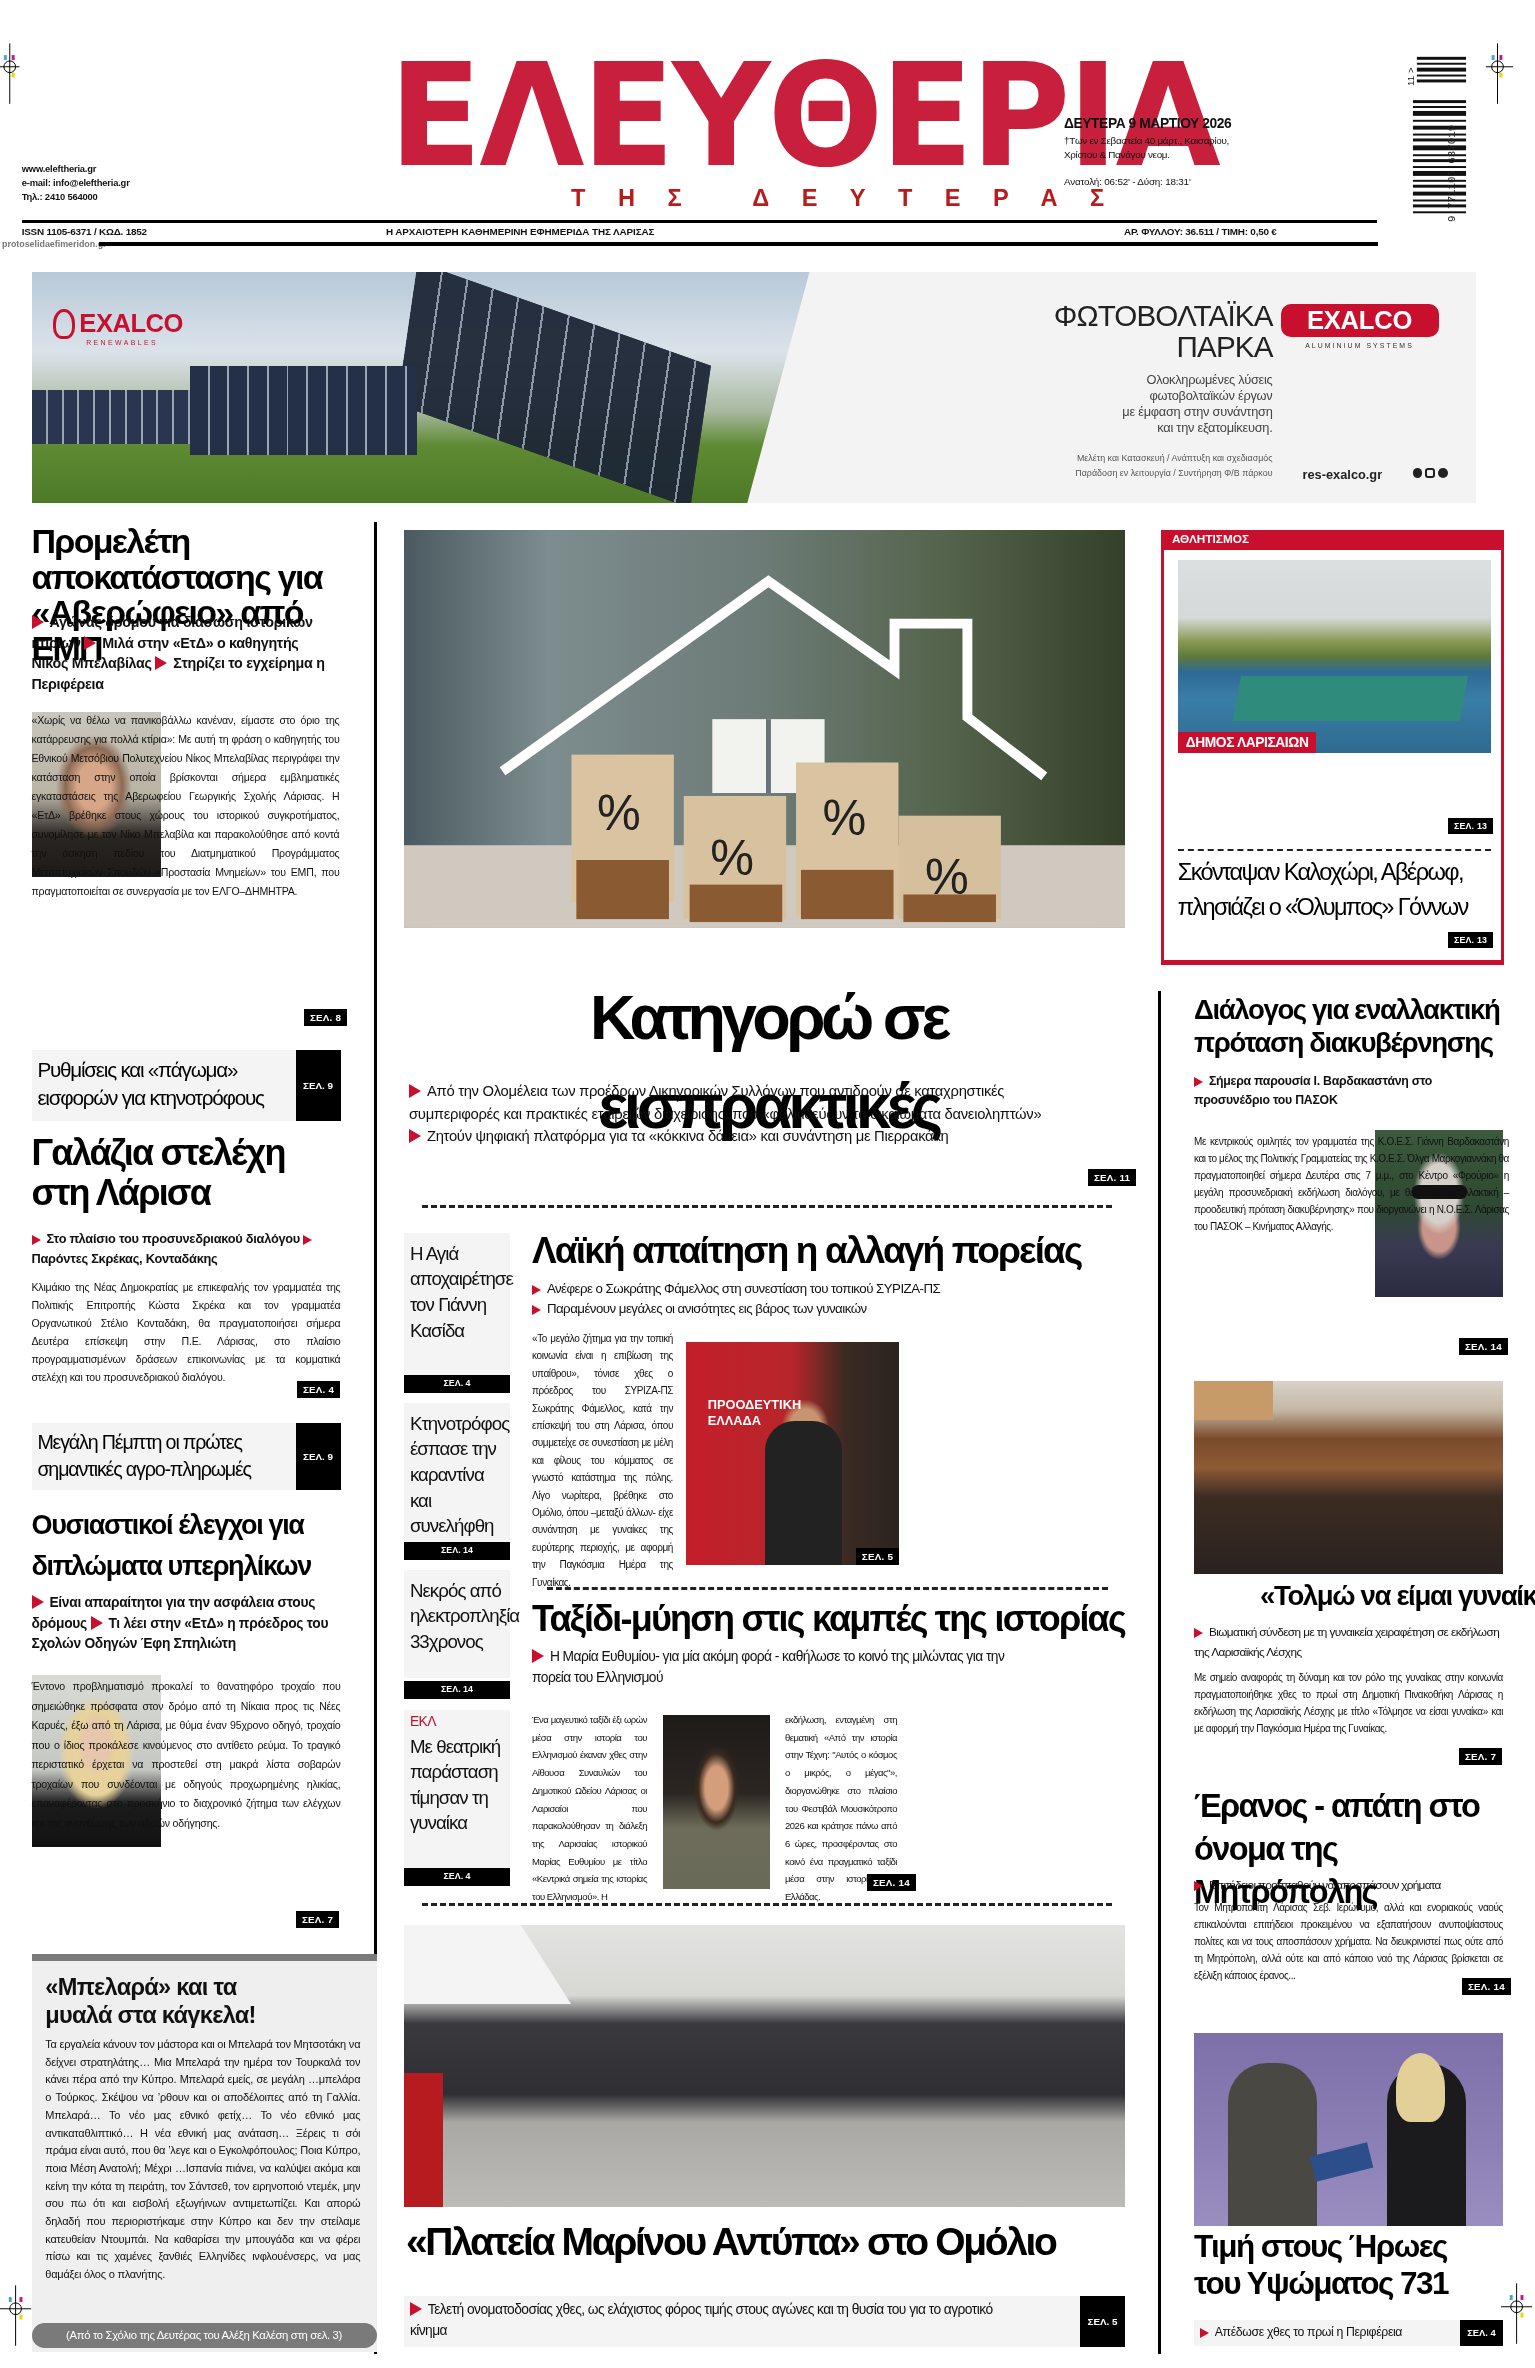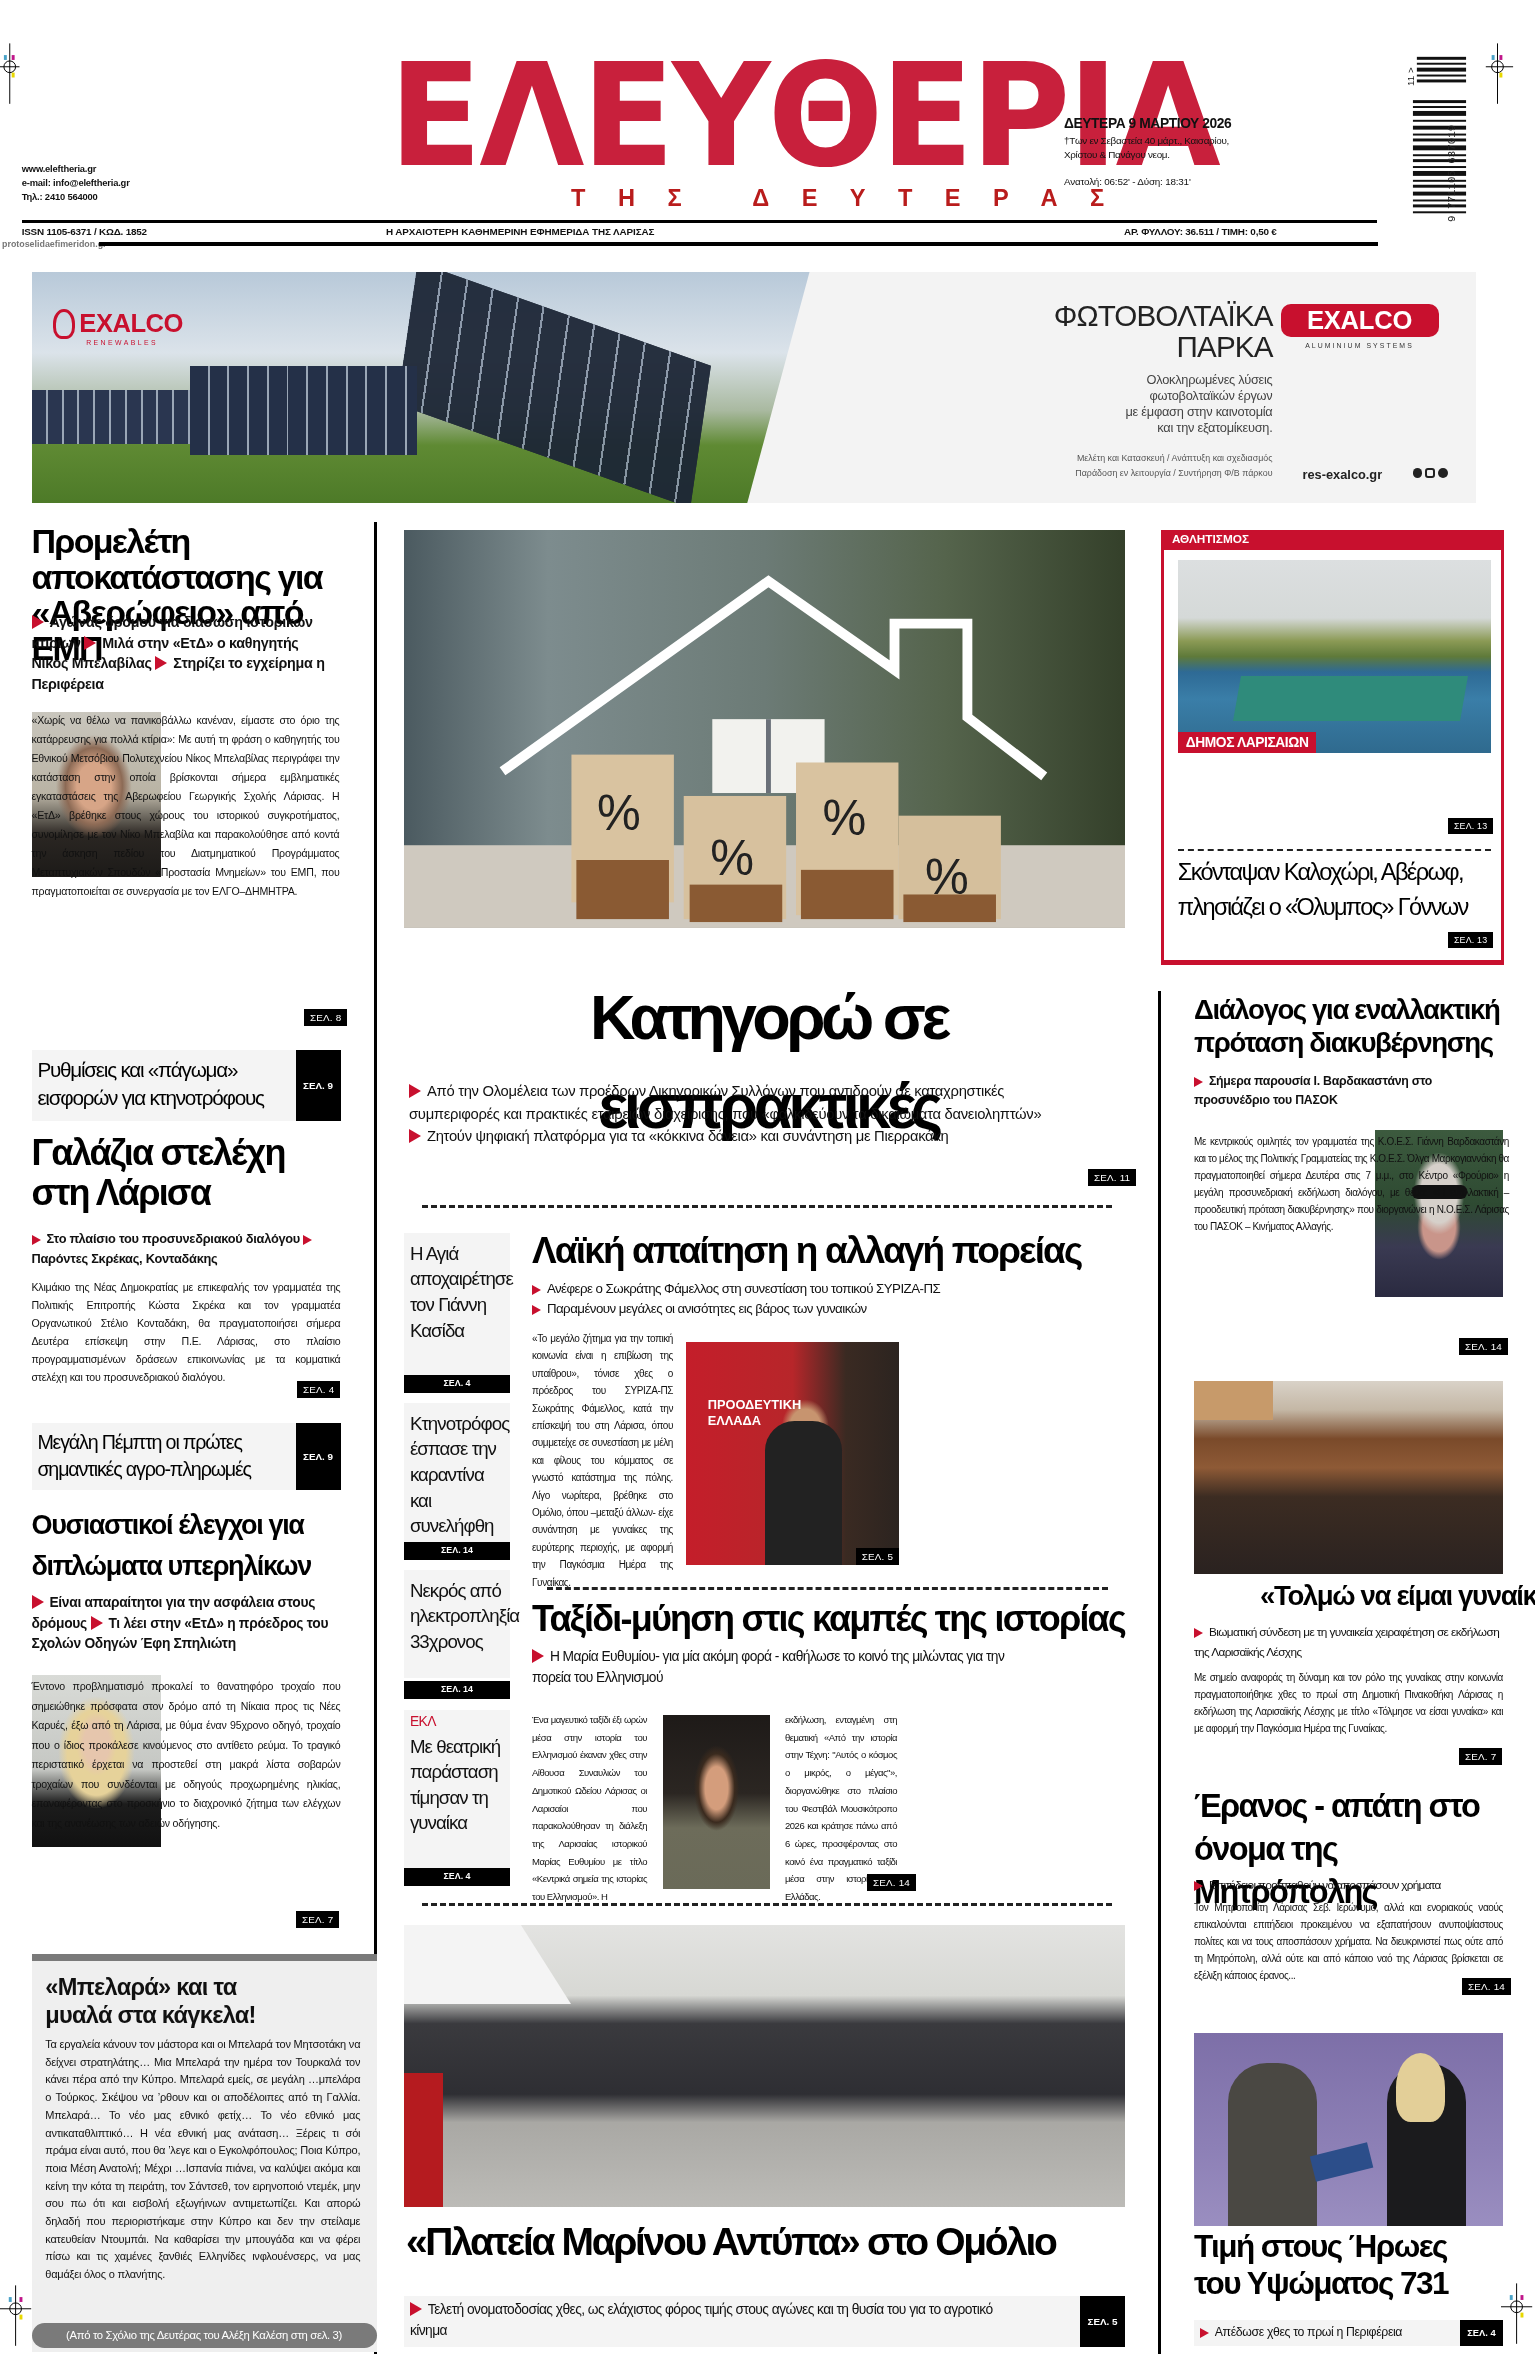--- a/index.html
+++ b/index.html
@@ -4,21 +4,21 @@
 <style>
 *{box-sizing:border-box;margin:0;padding:0}
 html,body{width:1536px;height:2368px;background:#fff;overflow:hidden}
 body{position:relative;font-family:"Liberation Sans",sans-serif;color:#111}
 .abs{position:absolute}
 .hl{font-weight:bold;color:#000;line-height:1.05;letter-spacing:-0.05em;transform-origin:left top}
 .sub{font-weight:bold;color:#111;line-height:1.3;letter-spacing:-0.02em}
 .tri{display:inline-block;width:0;height:0;border-top:7.9px solid transparent;border-bottom:7.9px solid transparent;border-left:12.8px solid #c8102e;margin-right:5.9px;vertical-align:-2px}
 .tri.sm{border-top-width:5.9px;border-bottom-width:5.9px;border-left-width:9.9px}
 .body{font-size:11.3px;line-height:1.56;color:#111;text-align:justify;letter-spacing:-0.02em}
-.sel{display:inline-block;background:#000;color:#fff;font-weight:normal;font-size:9.9px;padding:3px 5.9px;letter-spacing:0.02em}
+.sel{display:inline-block;background:#000;color:#fff;font-weight:bold;font-size:9.9px;padding:3px 5.9px;letter-spacing:0.02em}
 .dash{border-top:3px dashed #222}
 .vrule{background:#000;width:3px}
 .photo{overflow:hidden}
 .reg{width:39px;height:39px}
 .brief{background:#f4f4f4}
 </style>
 </head>
 <body>
 
 <div class="abs reg" style="left:0;top:43px">
@@ -110,21 +110,21 @@
     <div style="font-size:6.9px;letter-spacing:0.35em;margin-left:33px;color:#c8102e">RENEWABLES</div>
   </div>
   <div style="position:absolute;left:916px;top:27.6px;width:325px;text-align:right">
     <div style="font-size:29.6px;line-height:31.5px;letter-spacing:-0.03em;color:#222">
       <div>ΦΩΤΟΒΟΛΤΑΪΚΑ</div>
       <div>ΠΑΡΚΑ</div>
     </div>
     <div style="font-size:12.8px;line-height:15.8px;margin-top:9.9px;color:#444;letter-spacing:-0.02em">
       <div>Ολοκληρωμένες λύσεις</div>
       <div>φωτοβολταϊκών έργων</div>
-      <div>με έμφαση στην καινοτομία</div>
+      <div>με έμφαση στην συνάντηση</div>
       <div>και την εξατομίκευση.</div>
     </div>
   </div>
   <div style="position:absolute;left:891px;top:179px;width:350px;text-align:right;font-size:8.9px;line-height:14.8px;color:#555">
     <div>Μελέτη και Κατασκευή / Ανάπτυξη και σχεδιασμός</div>
     <div>Παράδοση εν λειτουργία / Συντήρηση Φ/Β πάρκου</div>
   </div>
   <div style="position:absolute;left:1249px;top:31.5px;width:158px;text-align:center">
     <div style="background:#c8102e;color:#fff;font-weight:bold;font-size:25.6px;border-radius:9.9px;padding:2px 5.9px;letter-spacing:-0.01em">EXALCO</div>
     <div style="font-size:6.9px;letter-spacing:0.3em;margin-top:5.9px;color:#333">ALUMINIUM SYSTEMS</div>

